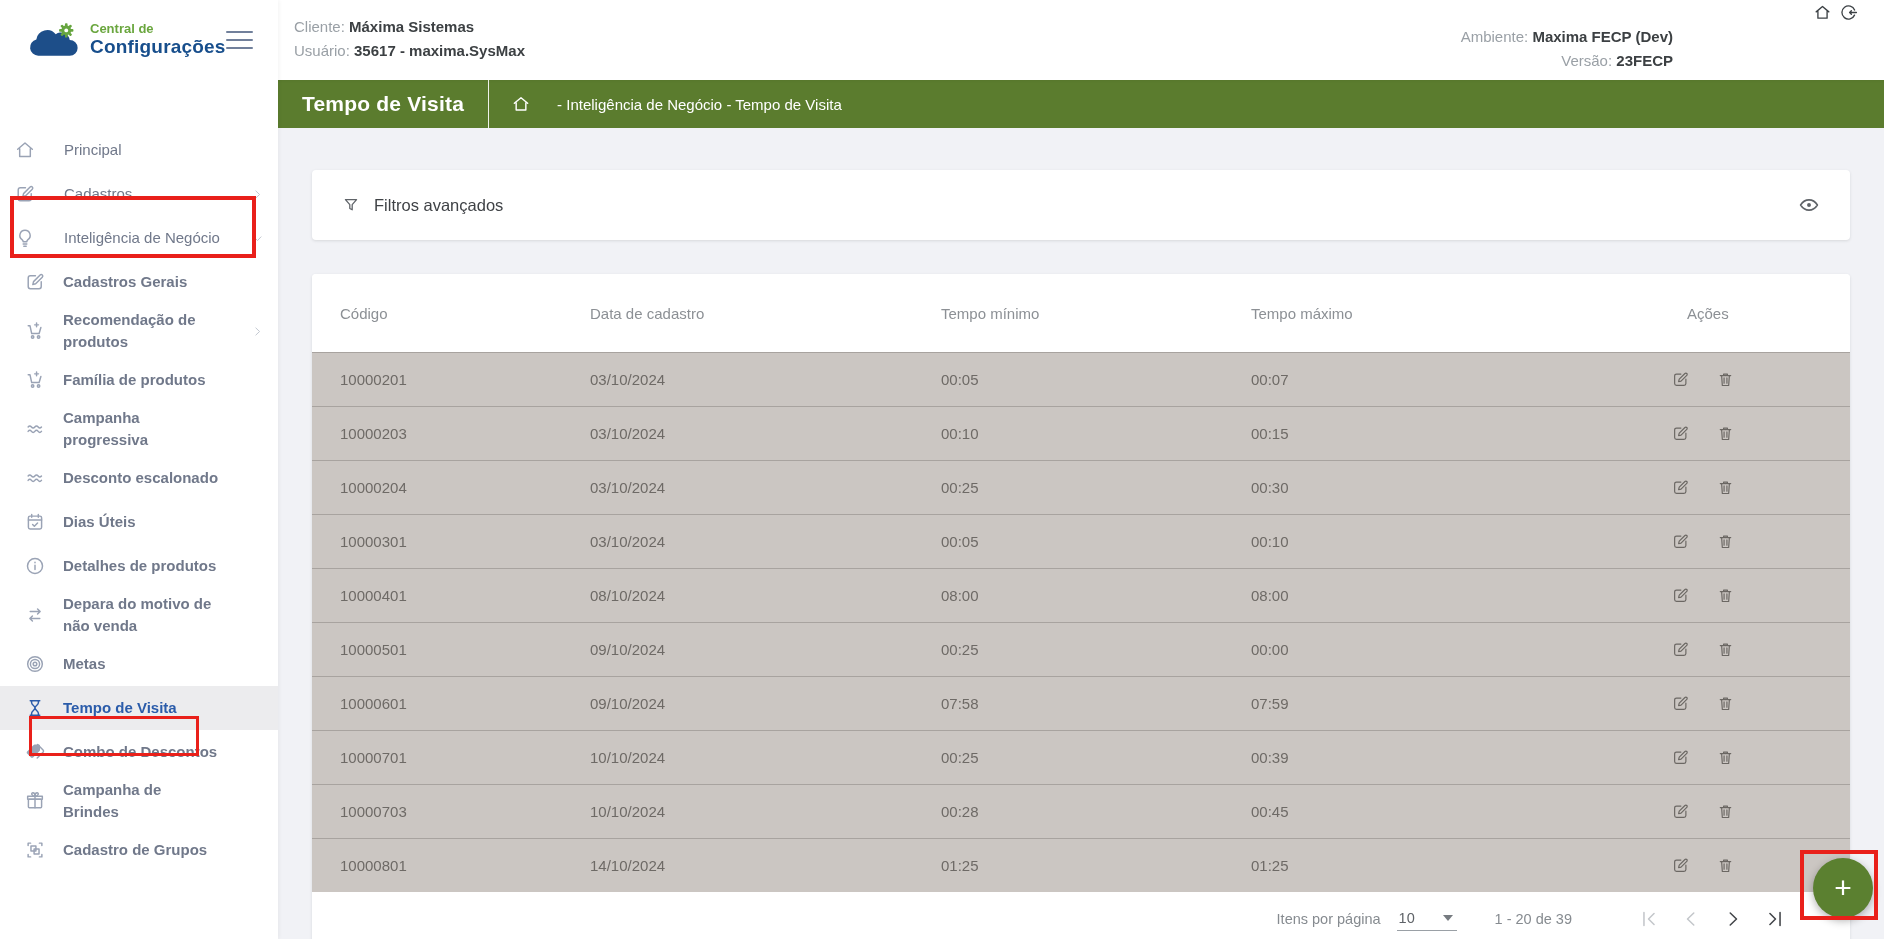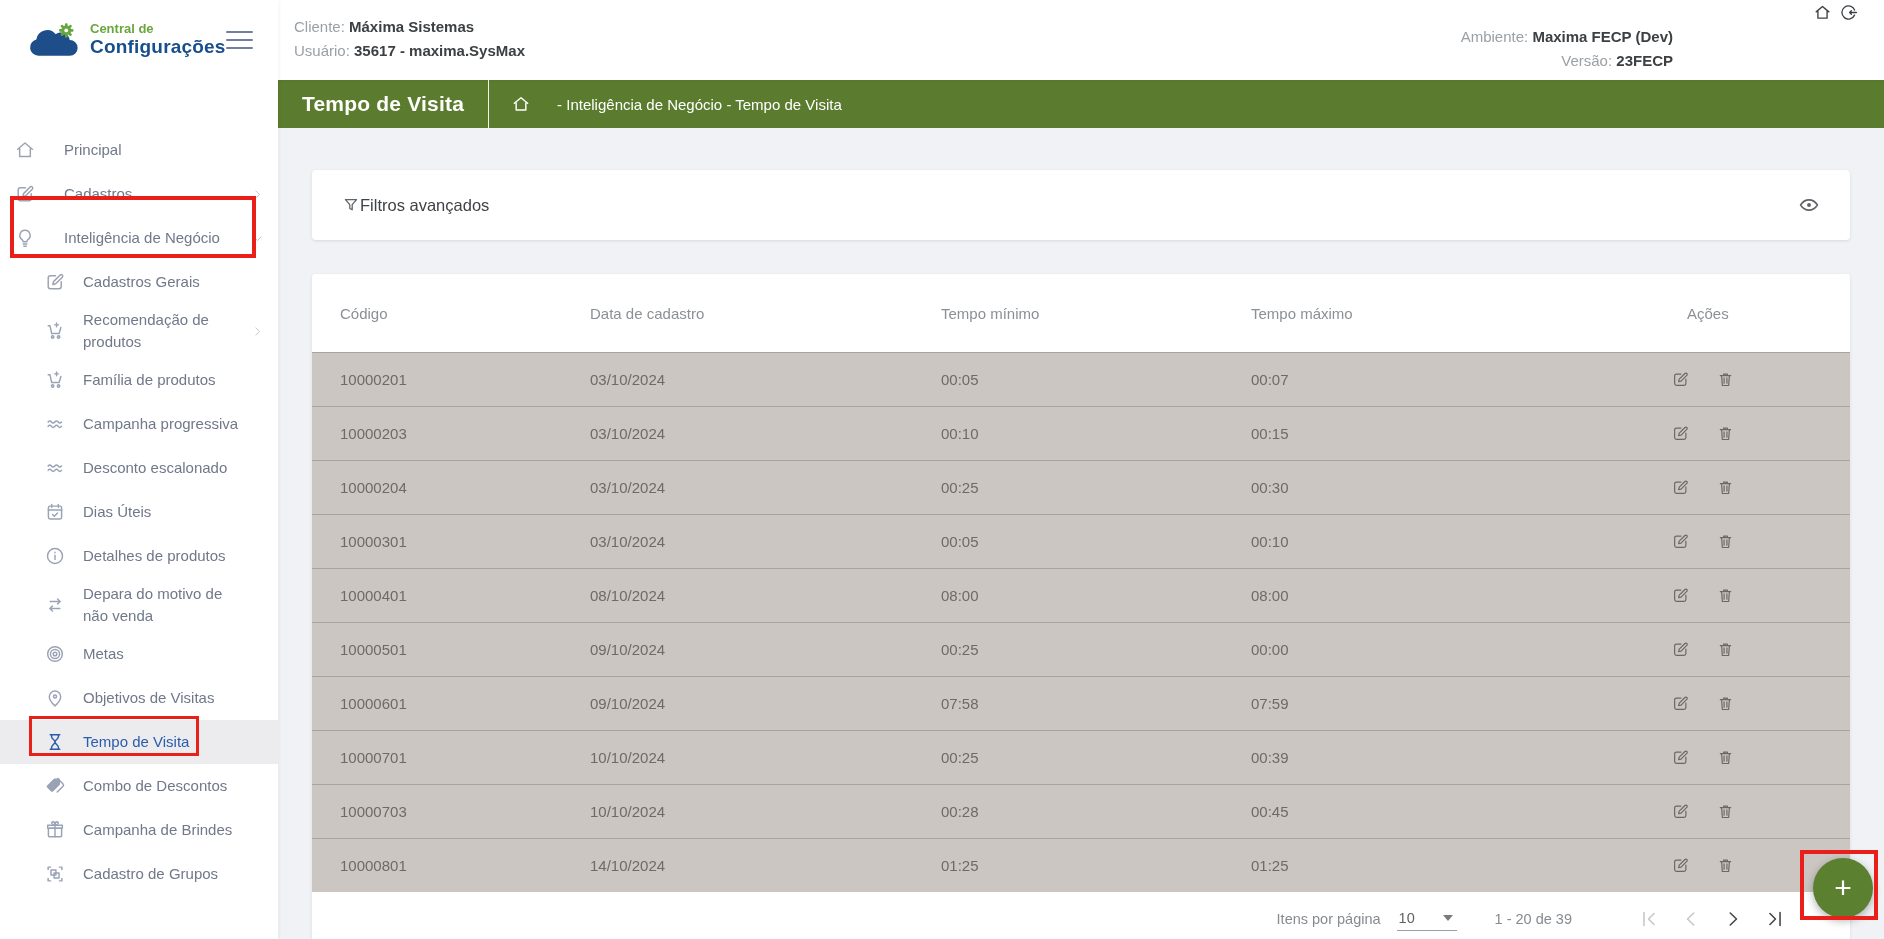--- a/index.html
+++ b/index.html
@@ -14,21 +14,21 @@
   .logo { display:flex; align-items:center; gap:8px; }
   .logo-text { display:flex; flex-direction:column; line-height:1.1; }
   .lt1 { font-size:13px; color:#6aa63e; font-weight:600; }
   .lt2 { font-size:19px; color:#174e8c; font-weight:800; letter-spacing:.2px; }
   .hamburger { display:flex; flex-direction:column; gap:6px; cursor:pointer; padding:4px 0; }
   .hamburger i { display:block; width:27px; height:2px; background:#71809b; border-radius:1px; }
 
   .sb-list { flex:1; overflow:hidden; padding-top:32px; }
   .sb-item { display:flex; align-items:center; min-height:44px; padding:5px 14px; font-size:15px; line-height:22px; color:#70788a; cursor:pointer; }
   .sb-item .ic { width:22px; height:22px; color:#9aa3b5; flex:none; margin-right:28px; }
-  .sb-item.lvl1 { padding-left:44px; }
+  .sb-item.lvl1 { padding-left:24px;font-weight:bold; }
   .sb-item.lvl1 .ic { margin-right:17px; }
   .sb-label { max-width:157px; }
   .sb-chev { width:13px; height:13px; color:#b9bfca; margin-left:auto; flex:none; }
   .sb-item.selected { background:#ececee; color:#2b5caa; }
   .sb-item.selected .ic { color:#2b5caa; }
 
   
   .main { flex:1; display:flex; flex-direction:column; position:relative; min-width:0; }
 
   .topbar { height:80px; flex:none; background:#fff; position:relative; box-shadow:0 1px 3px rgba(0,0,0,.05); }
@@ -40,21 +40,21 @@
 
   .green-bar { height:48px; flex:none; display:flex; align-items:center; color:#fff; padding:0 24px; }
   .pg-title { font-size:21px; font-weight:700; letter-spacing:.2px; white-space:nowrap; }
   .vdiv { width:1px; height:48px; background:rgba(255,255,255,.9); margin:0 22px 0 24px; flex:none; }
   .gb-home { width:20px; height:20px; color:#fff; margin-right:26px; cursor:pointer; flex:none; }
   .crumb { font-size:15px; }
 
   .content { flex:1; padding:42px 34px 0; min-width:0; }
 
   .filter-card { background:#fff; border-radius:4px; height:70px; display:flex; align-items:center; justify-content:space-between; padding:0 30px; box-shadow:0 1px 3px rgba(60,64,67,.14); margin-bottom:34px; }
-  .filter-left { display:flex; align-items:center; font-size:16.5px; color:#3f4246; cursor:pointer; }
+  .filter-left { display:flex; align-items:center; gap:14px; font-size:16.5px; color:#3f4246; cursor:pointer; }
   .funnel { width:18px; height:18px; color:#5f6368; }
   .eye-btn { background:none; border:none; cursor:pointer; color:#5f6368; display:flex; }
   .eye-btn .ic { width:22px; height:22px; }
 
   
   .table-card { background:#fff; border-radius:4px; box-shadow:0 1px 3px rgba(60,64,67,.14); overflow:hidden; }
   .t-head, .t-row { display:grid; grid-template-columns:250px 351px 310px 420px 1fr; align-items:center; padding-left:28px; }
   .t-head { height:78px; color:#8c9095; font-size:15px; background:#fff; }
   .t-head .c-acoes { padding-left:16px; }
   .t-row { height:54px; background:#cbc6c2; border-top:1.5px solid #a8a39f; color:#6e6a66; font-size:15px; }
@@ -203,27 +203,20 @@
           </svg>
           <span class="sb-label">Depara do motivo de não venda</span>
         </div>
         <div class="sb-item lvl1">
           <svg viewBox="0 0 24 24" class="ic" fill="none" stroke="currentColor" stroke-width="1.6" stroke-linecap="round" stroke-linejoin="round">
             <circle cx="12" cy="12" r="8"></circle>
             <circle cx="12" cy="12" r="5"></circle>
             <circle cx="12" cy="12" r="2"></circle>
           </svg>
           <span class="sb-label">Metas</span>
-        </div>
-        <div class="sb-item lvl1">
-          <svg viewBox="0 0 24 24" class="ic" fill="none" stroke="currentColor" stroke-width="1.6" stroke-linecap="round" stroke-linejoin="round">
-            <path d="M12 20.6s-6.2-5.6-6.2-10a6.2 6.2 0 1 1 12.4 0c0 4.4-6.2 10-6.2 10z"></path>
-            <circle cx="12" cy="10.4" r="1.7"></circle>
-          </svg>
-          <span class="sb-label">Objetivos de Visitas</span>
         </div>
         <div class="sb-item lvl1 selected">
           <svg viewBox="0 0 24 24" class="ic" fill="none" stroke="currentColor" stroke-width="1.6" stroke-linecap="round" stroke-linejoin="round">
             <path d="M6.8 4.2h10.4M6.8 19.8h10.4"></path>
             <path d="M8.3 4.2v2c0 2.6 3.7 3.5 3.7 5.8 0-2.3 3.7-3.2 3.7-5.8v-2M8.3 19.8v-2c0-2.6 3.7-3.5 3.7-5.8 0 2.3 3.7 3.2 3.7 5.8v2"></path>
           </svg>
           <span class="sb-label">Tempo de Visita</span>
         </div>
         <div class="sb-item lvl1">
           <svg viewBox="0 0 24 24" class="ic" fill="none" stroke="currentColor" stroke-width="1.6" stroke-linecap="round" stroke-linejoin="round">

